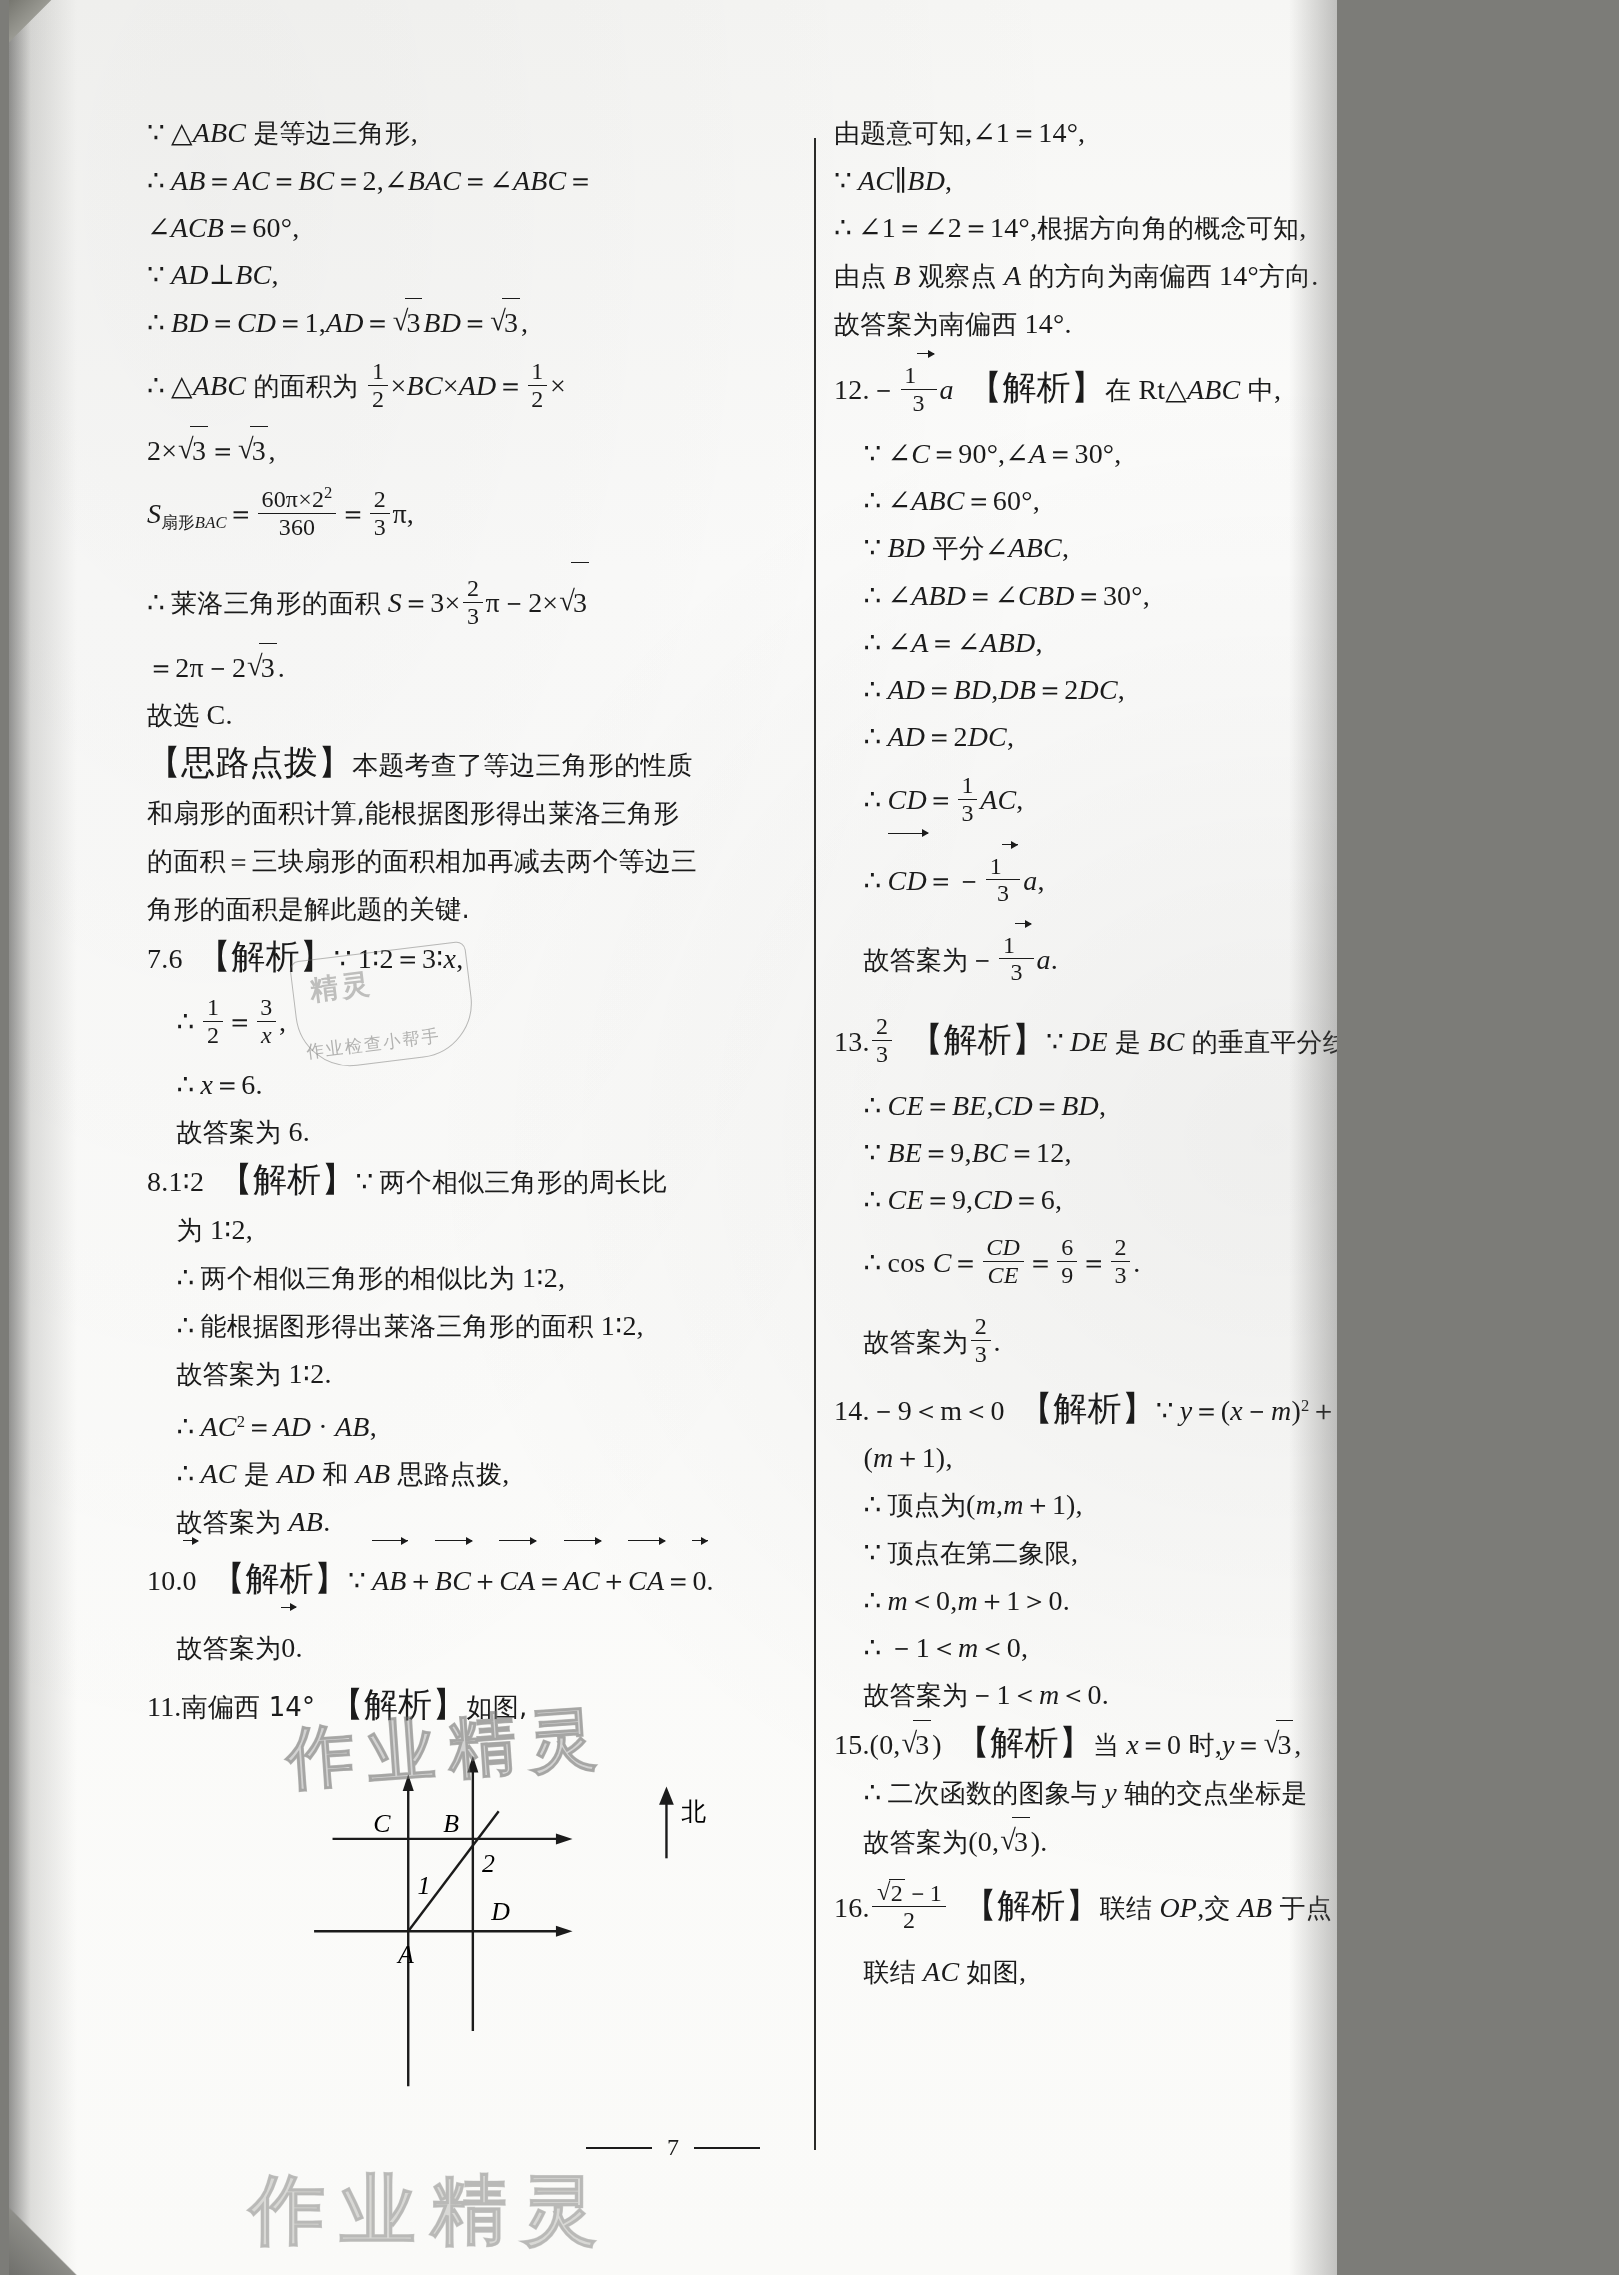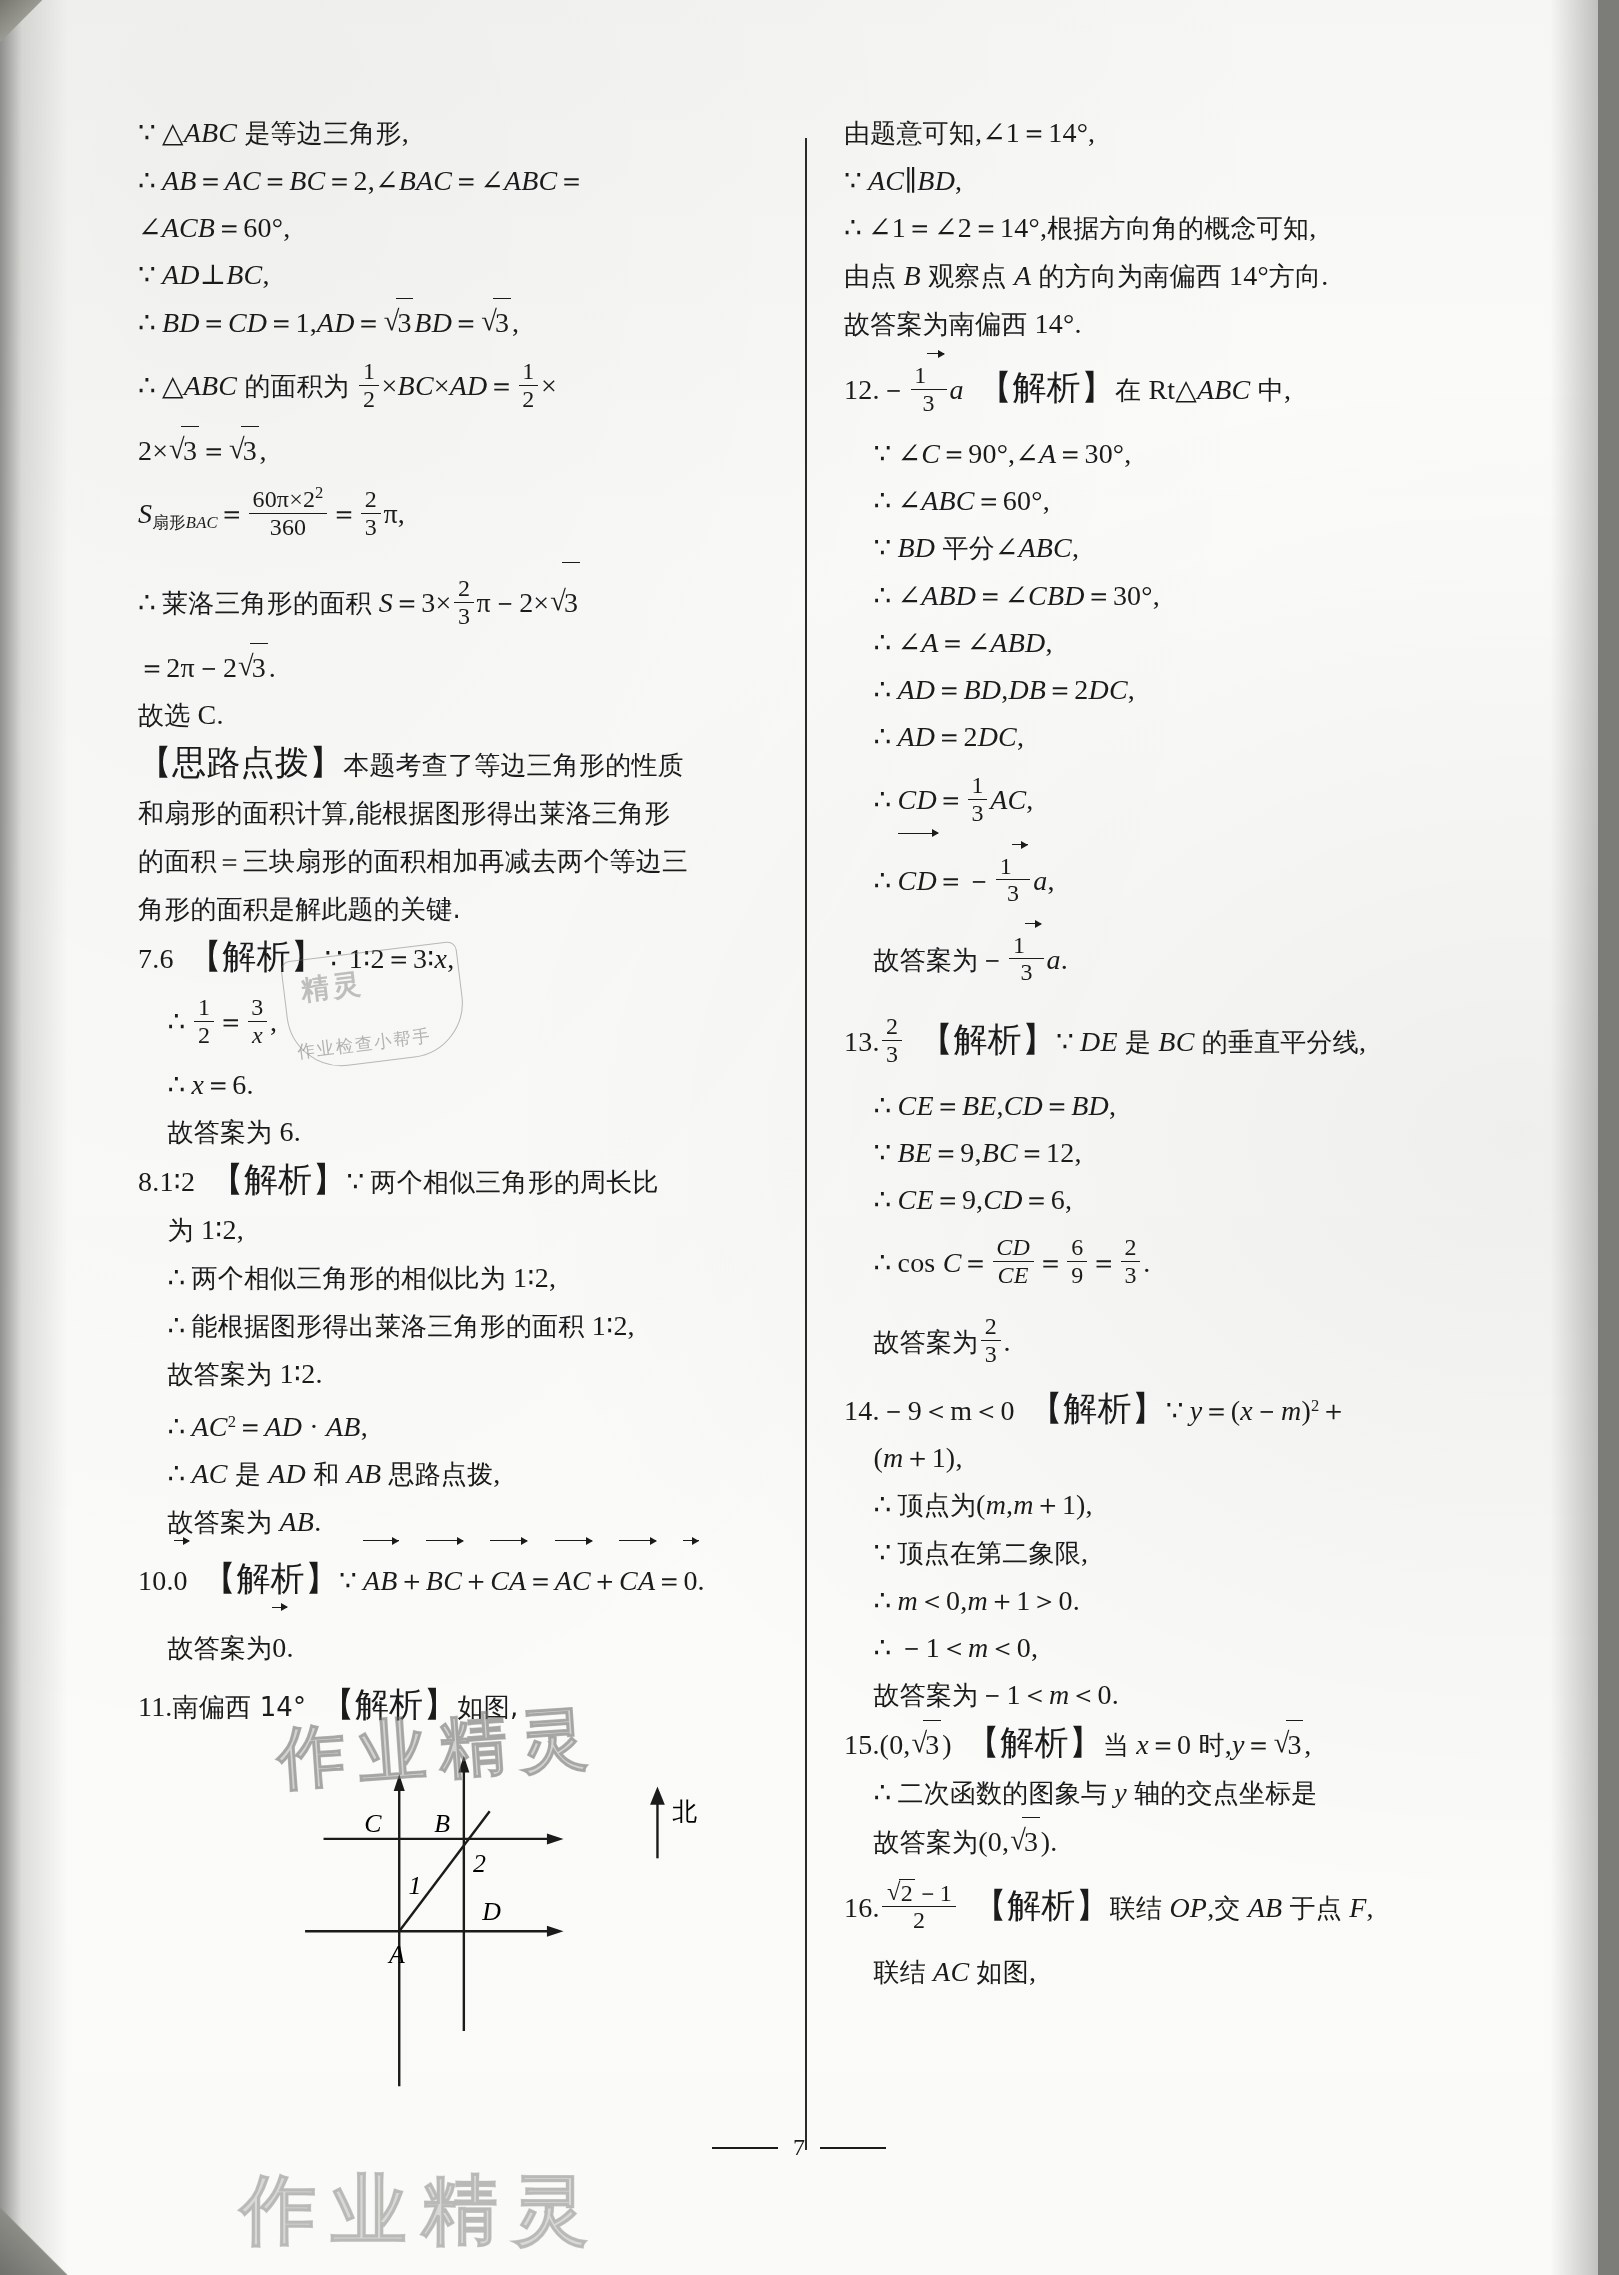--- a/index.html
+++ b/index.html
@@ -2,26 +2,27 @@
 <html style="font-size:14.8px"><head>
 <meta charset="utf-8">
 <style>
   html, body {
     margin: 0;
     padding: 0;
     background: #7c7c78;
   }
   .page {
     position: relative;
-    width: 1598px;
+    width: 1328px;
     height: 2276px;
     background: #ffffff;
     overflow: hidden;
     font-family: "Liberation Serif", "DejaVu Serif", serif;
     color: #1b1b1b;
+    margin-left: 9px;
   }
   
   .paper-tint {
     position: absolute;
     inset: 0;
     background:
       radial-gradient(ellipse at 15% 8%, rgba(0,0,0,0.035), rgba(0,0,0,0) 55%),
       radial-gradient(ellipse at 95% 50%, rgba(0,0,0,0.05), rgba(0,0,0,0) 48%),
       linear-gradient(180deg, rgba(246,246,244,1) 0%, rgba(252,252,251,1) 25%, rgba(250,250,248,1) 100%);
     pointer-events: none;
@@ -58,21 +59,21 @@
     left: 0; top: 0; right: 0; bottom: 0;
   }
 
   
   .col {
     position: absolute;
     top: 109px;
     width: 554px;
   }
   .col-left  { left: 138px; }
-  .col-right { left: 844px; }
+  .col-right { left: 825px; }
 
   .divider {
     position: absolute;
     left: 805px;
     top: 138px;
     width: 1.8px;
     height: 2012px;
     background: #2a2a28;
   }
 

